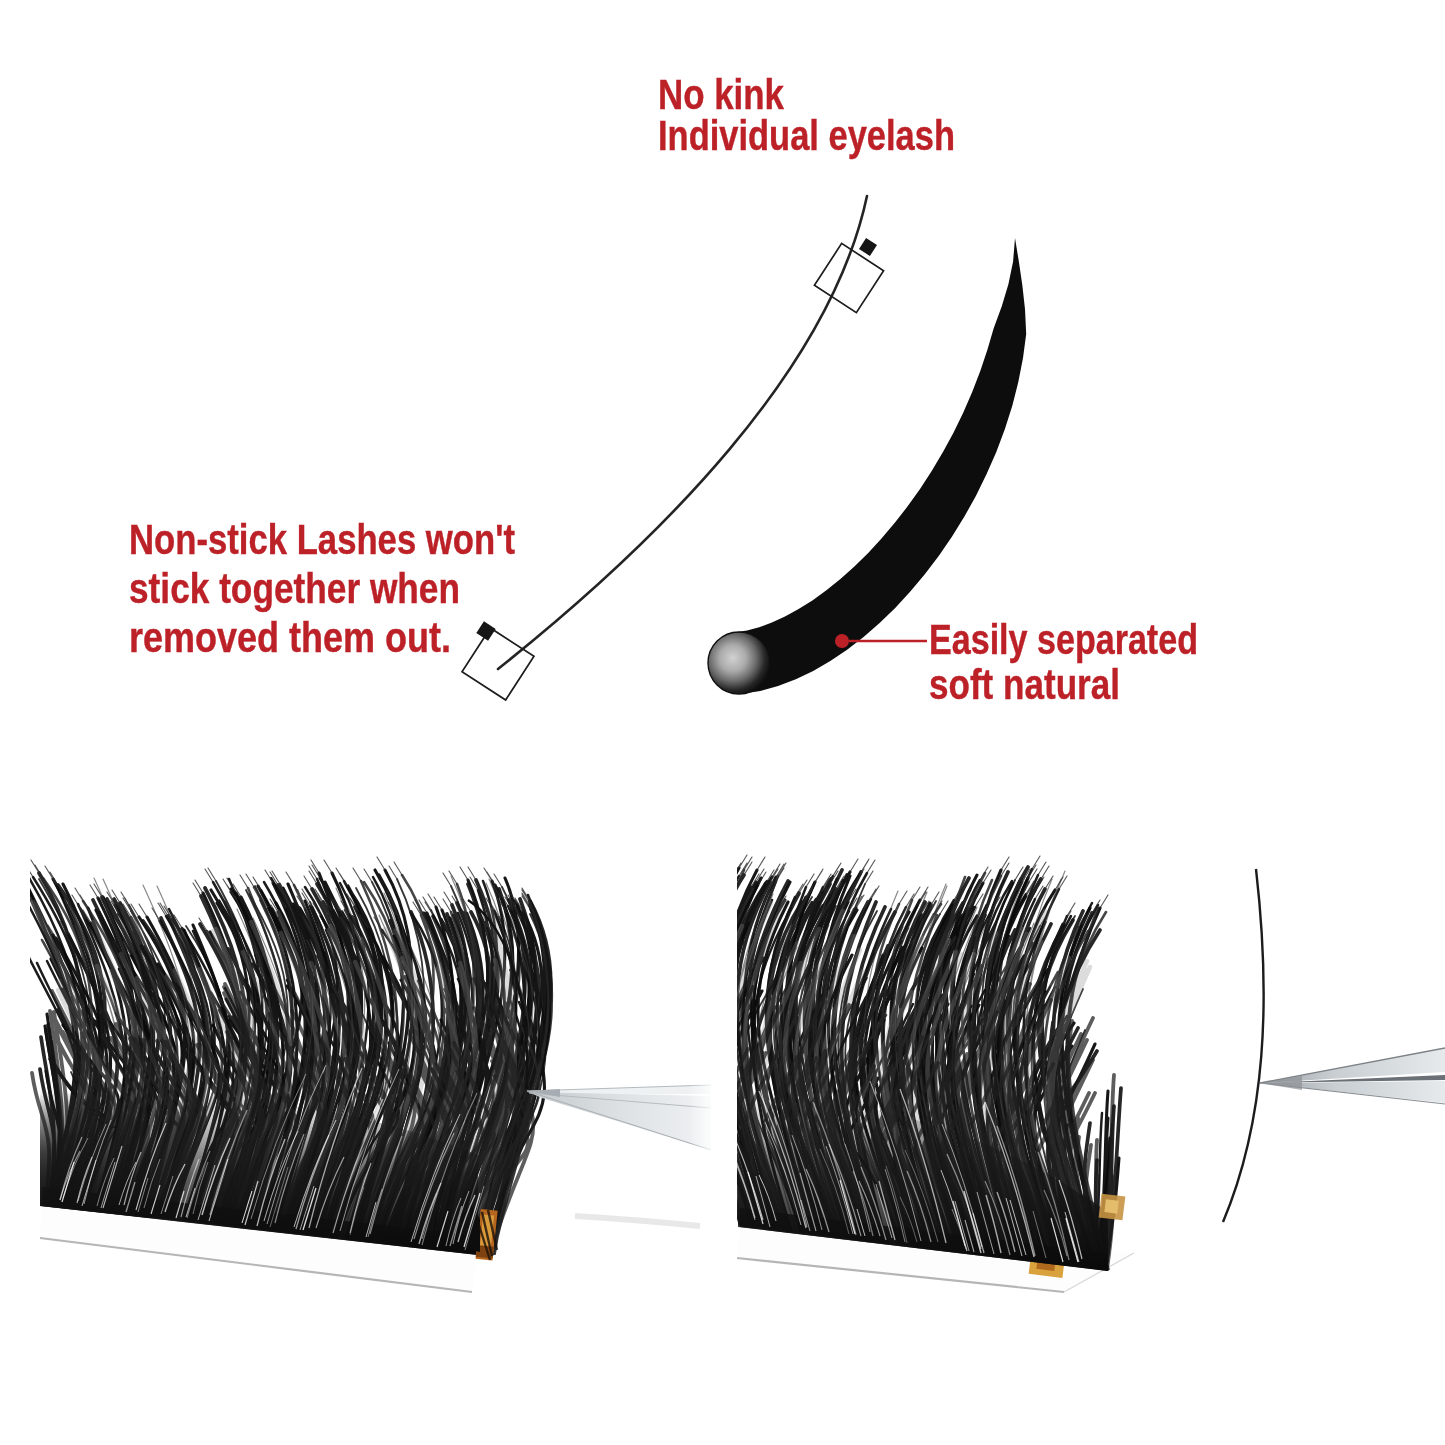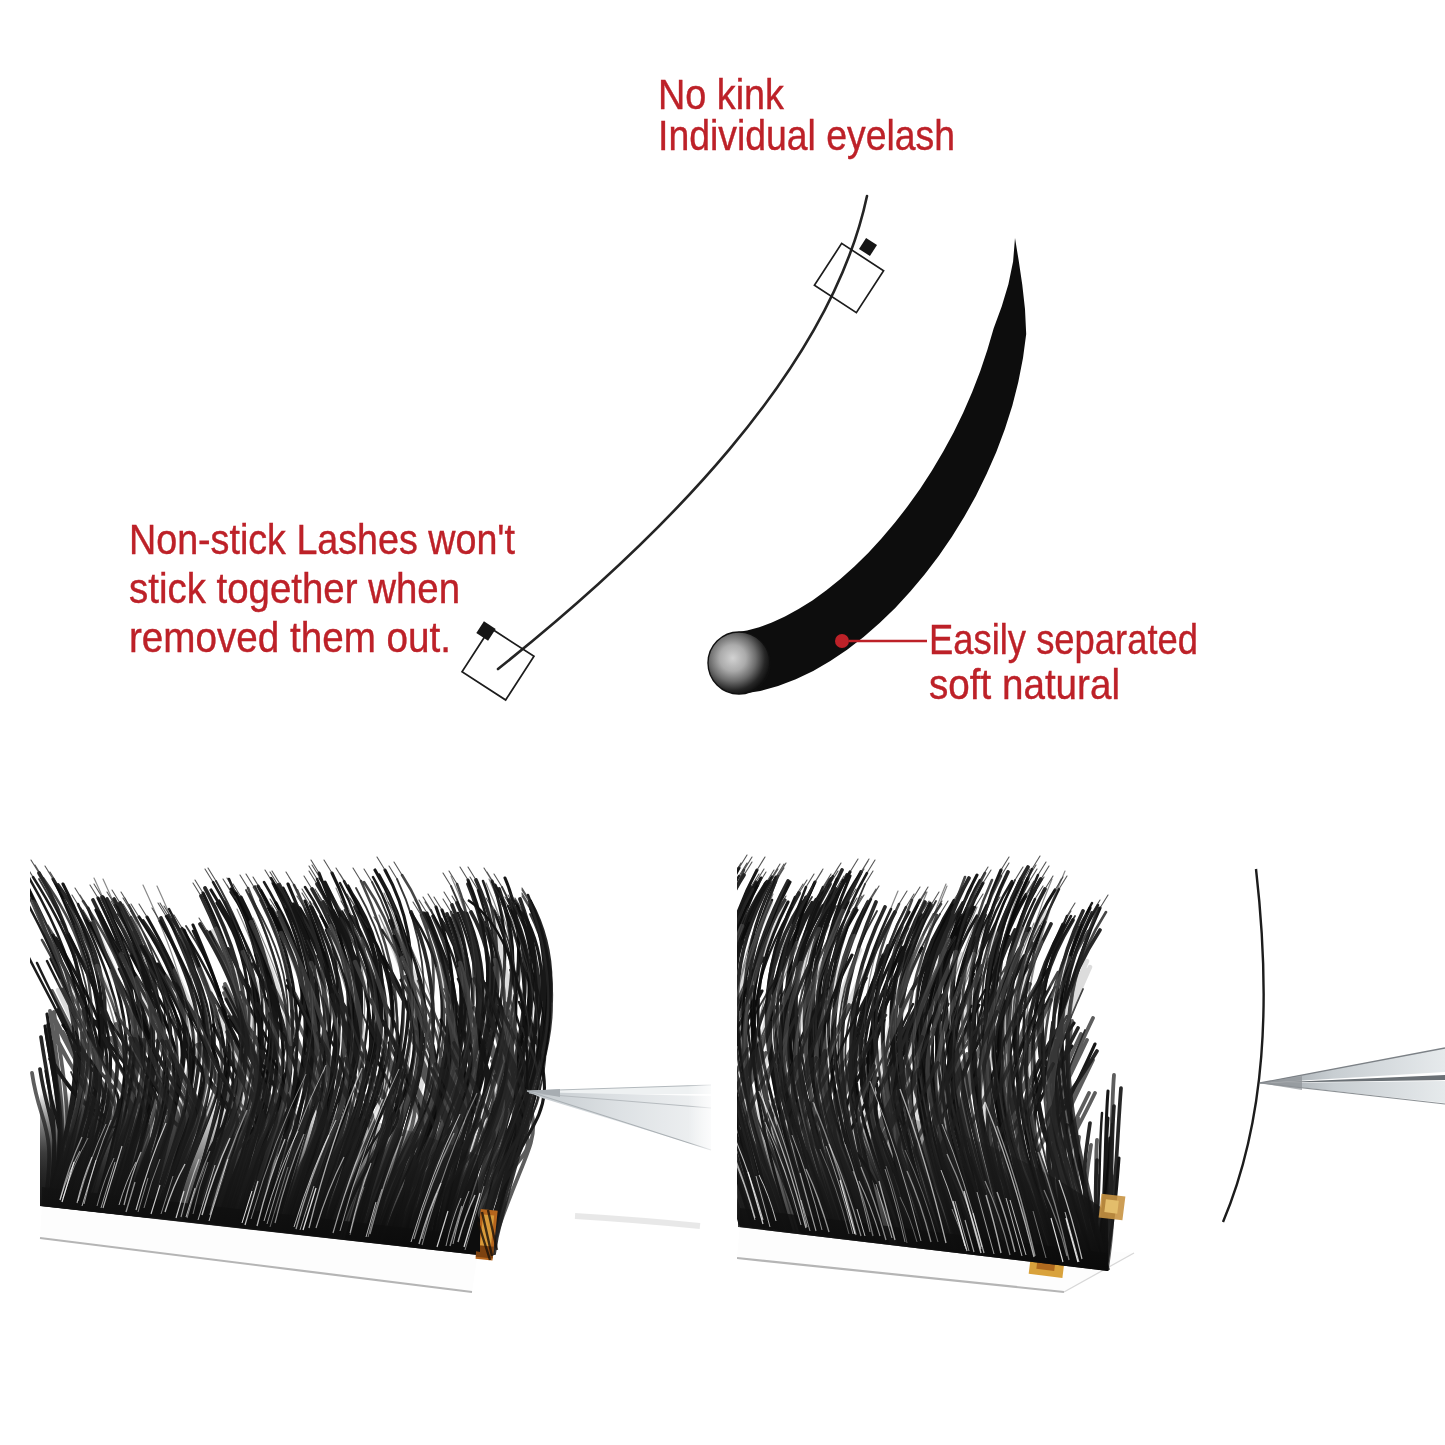--- a/index.html
+++ b/index.html
@@ -1,15 +1,15 @@
 <!DOCTYPE html>
 <html><head><meta charset="utf-8">
 <style>
 html,body{margin:0;padding:0;background:#fff;}
-#page{position:relative;width:1445px;height:1445px;overflow:hidden;background:#fff;}
+#page{position:relative;width:1445px;height:1445px;overflow:hidden;background:#fff;font-weight:bold;}
 </style></head>
 <body>
 <div id="page">
 <svg width="1445" height="1445" viewBox="0 0 1445 1445" font-family="Liberation Sans, sans-serif">
 <defs>
 <linearGradient id="gd" x1="0" y1="0" x2="0" y2="1">
  <stop offset="0" stop-color="#1b1b1b" stop-opacity="0"></stop>
  <stop offset="0.5" stop-color="#161616" stop-opacity="0.68"></stop>
  <stop offset="1" stop-color="#0a0a0a" stop-opacity="0.97"></stop>
 </linearGradient>

